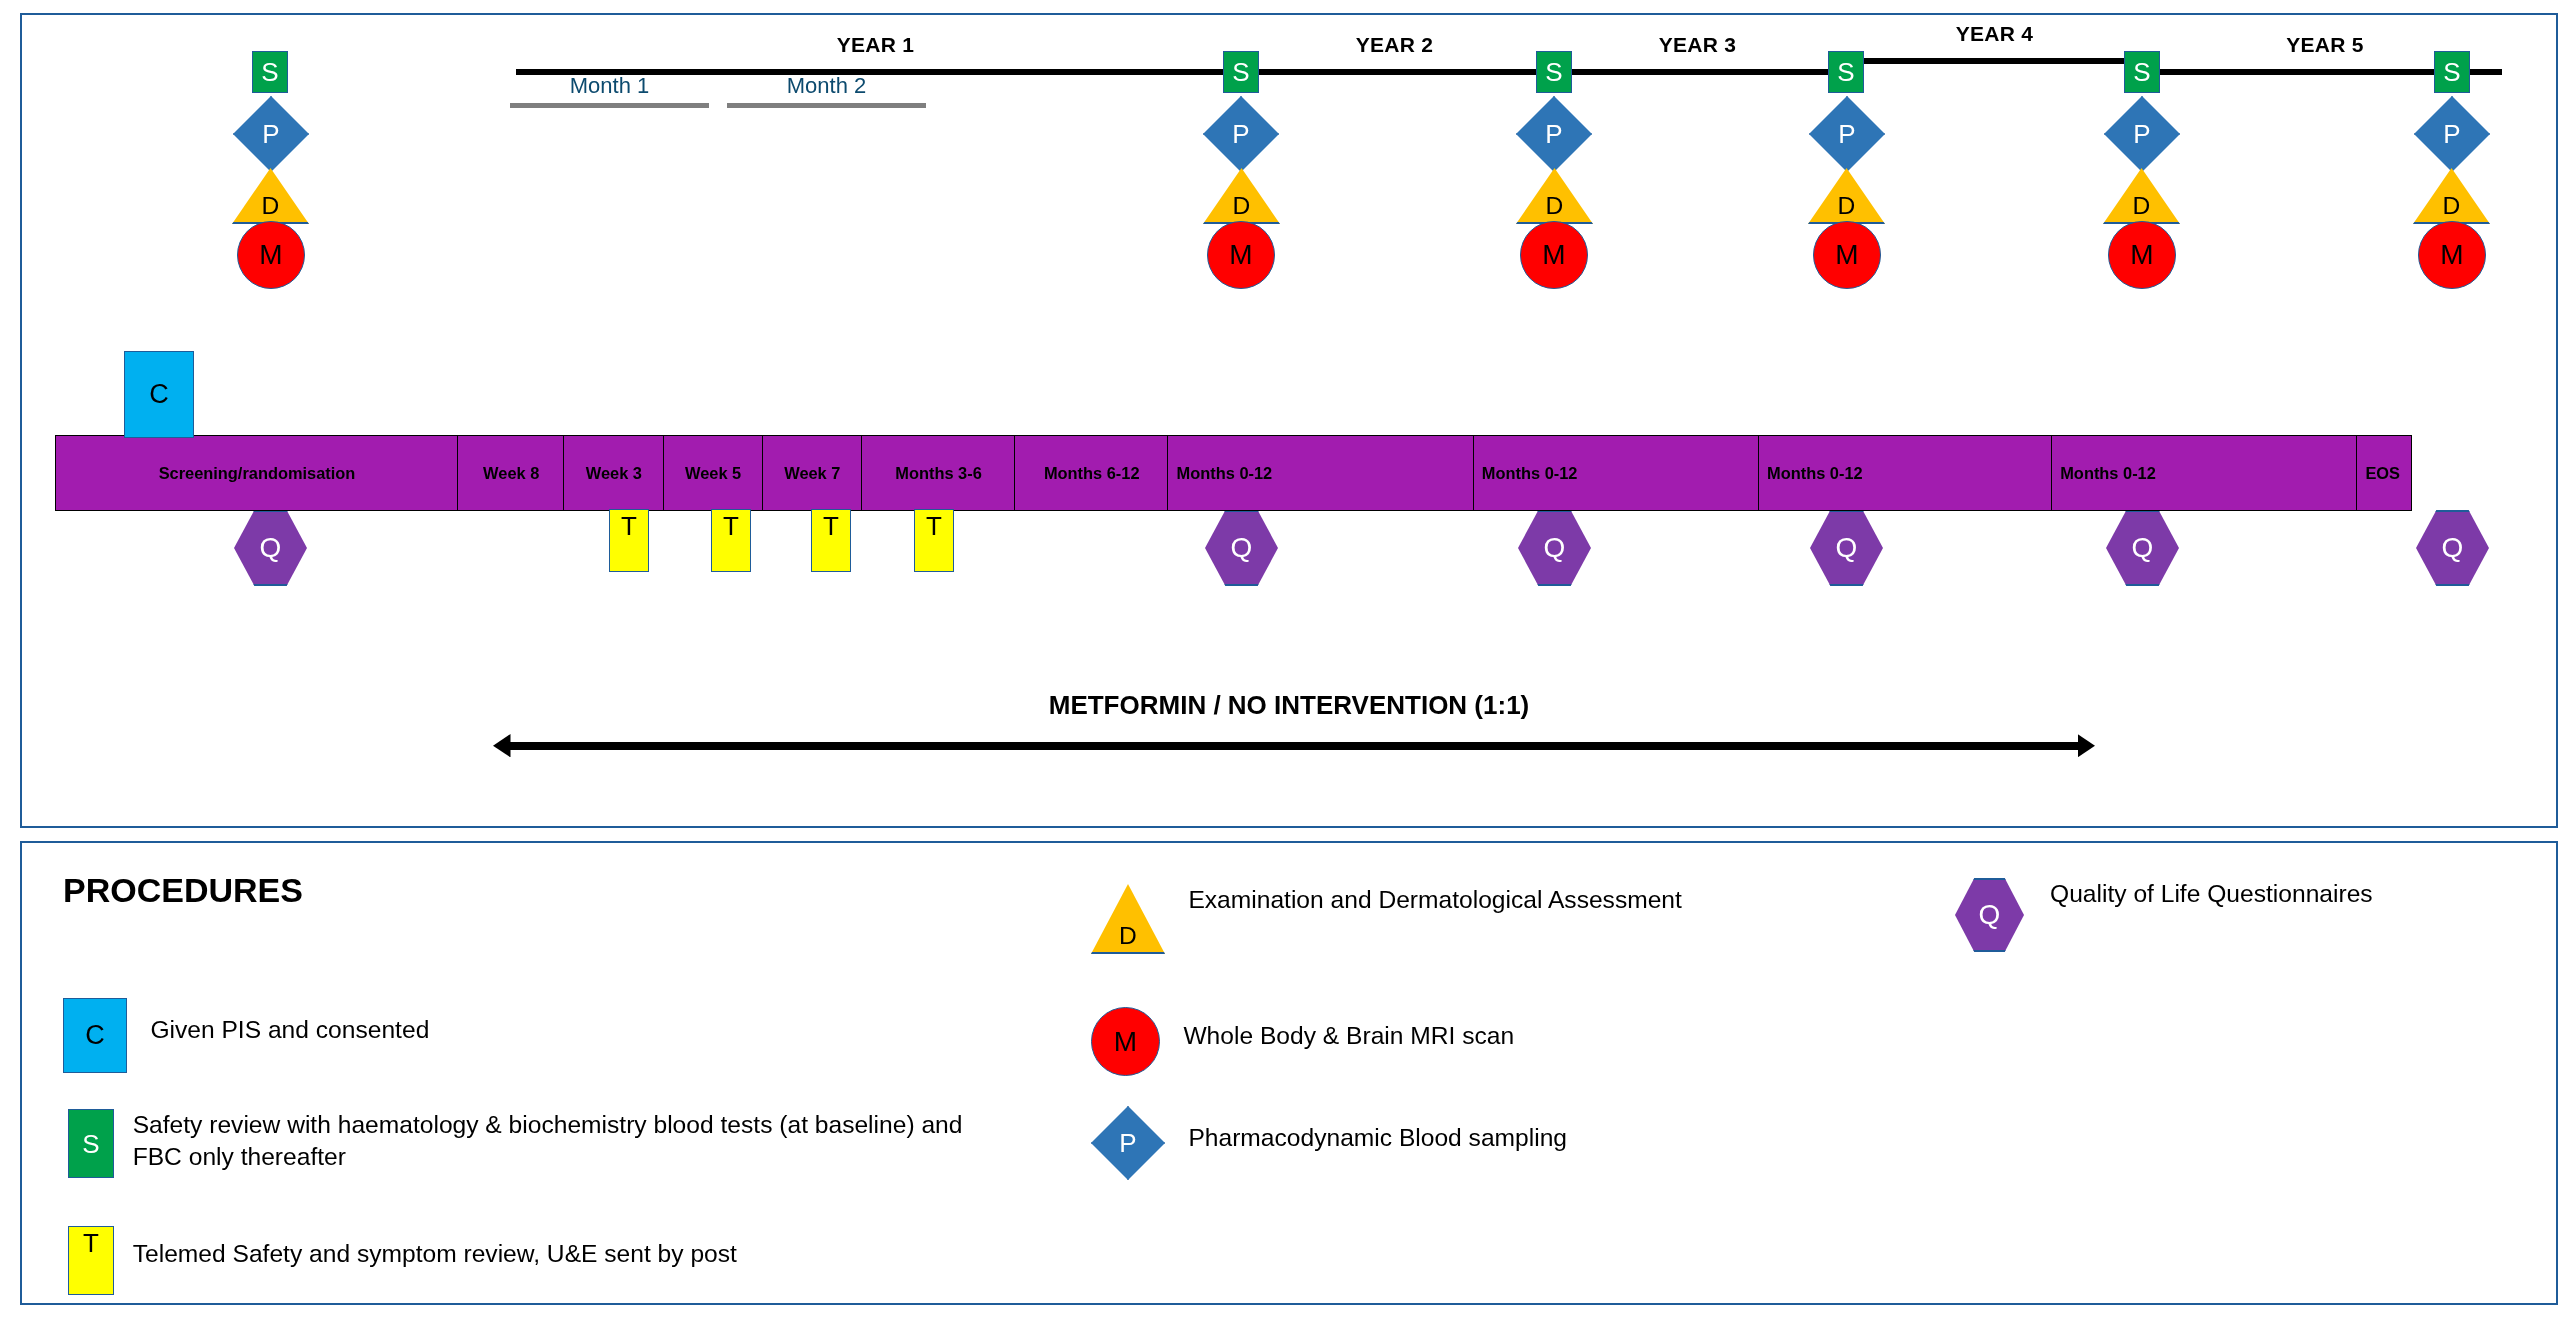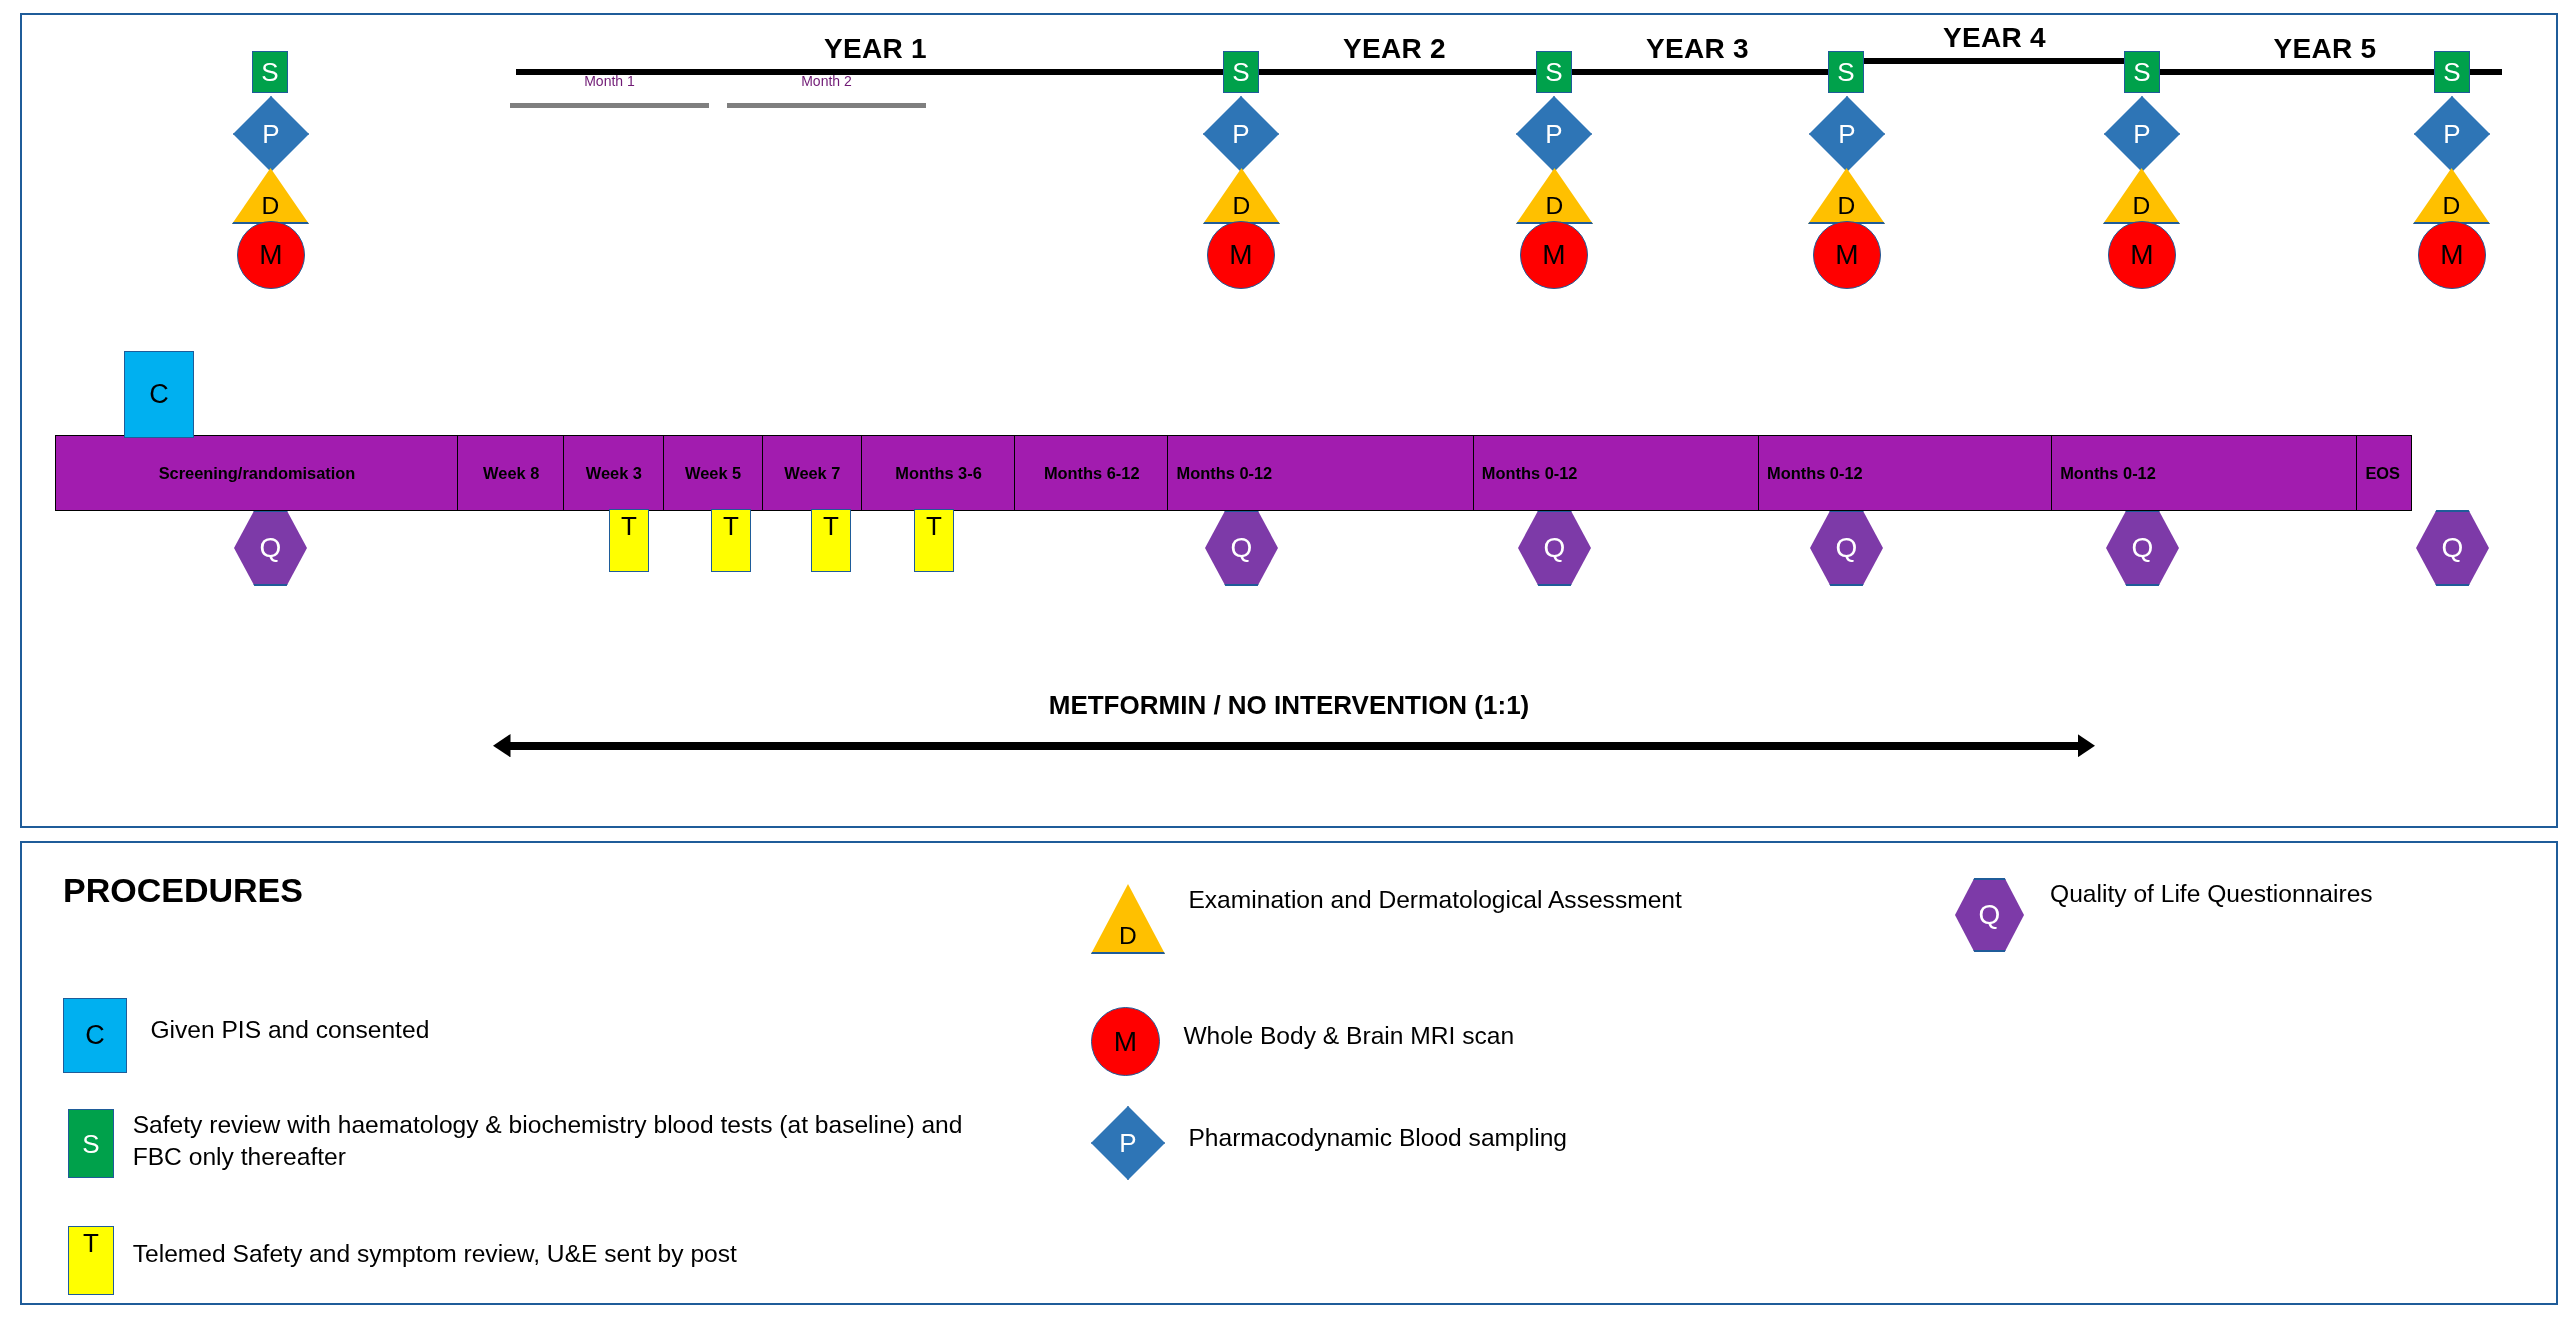--- a/index.html
+++ b/index.html
@@ -26,43 +26,43 @@
   #schema-panel { left: 20px;  top: 13px;   width: 2538px; height: 815px; }
   #legend-panel { left: 20px;  top: 841px; width: 2538px; height: 464px;  }
 
   
   .year-group { position: absolute; }
   .year-label {
     position: absolute;
     top: 0;
     width: 100%;
     text-align: center;
-    font-size: 28px;
+    font-size: 21px;
     font-weight: bold;
     color: #000000;
     letter-spacing: 0.3px;
     white-space: nowrap;
   }
   .year-rule {
     position: absolute;
     top: 36px;
     left: 0;
     width: 100%;
     height: 6.4px;
     background: #000000;
   }
 
   
   .month-group { position: absolute; }
   .month-label {
     position: absolute;
     top: 0; left: 0; width: 100%;
     text-align: center;
-    font-size: 14px;
-    color: #701a75;
+    font-size: 22px;
+    color: #0c4a6e;
     white-space: nowrap;
   }
   .month-rule {
     position: absolute;
     top: 30px; left: 0; width: 100%;
     height: 5.3px;
     background: #7f7f7f;
   }
 
   

